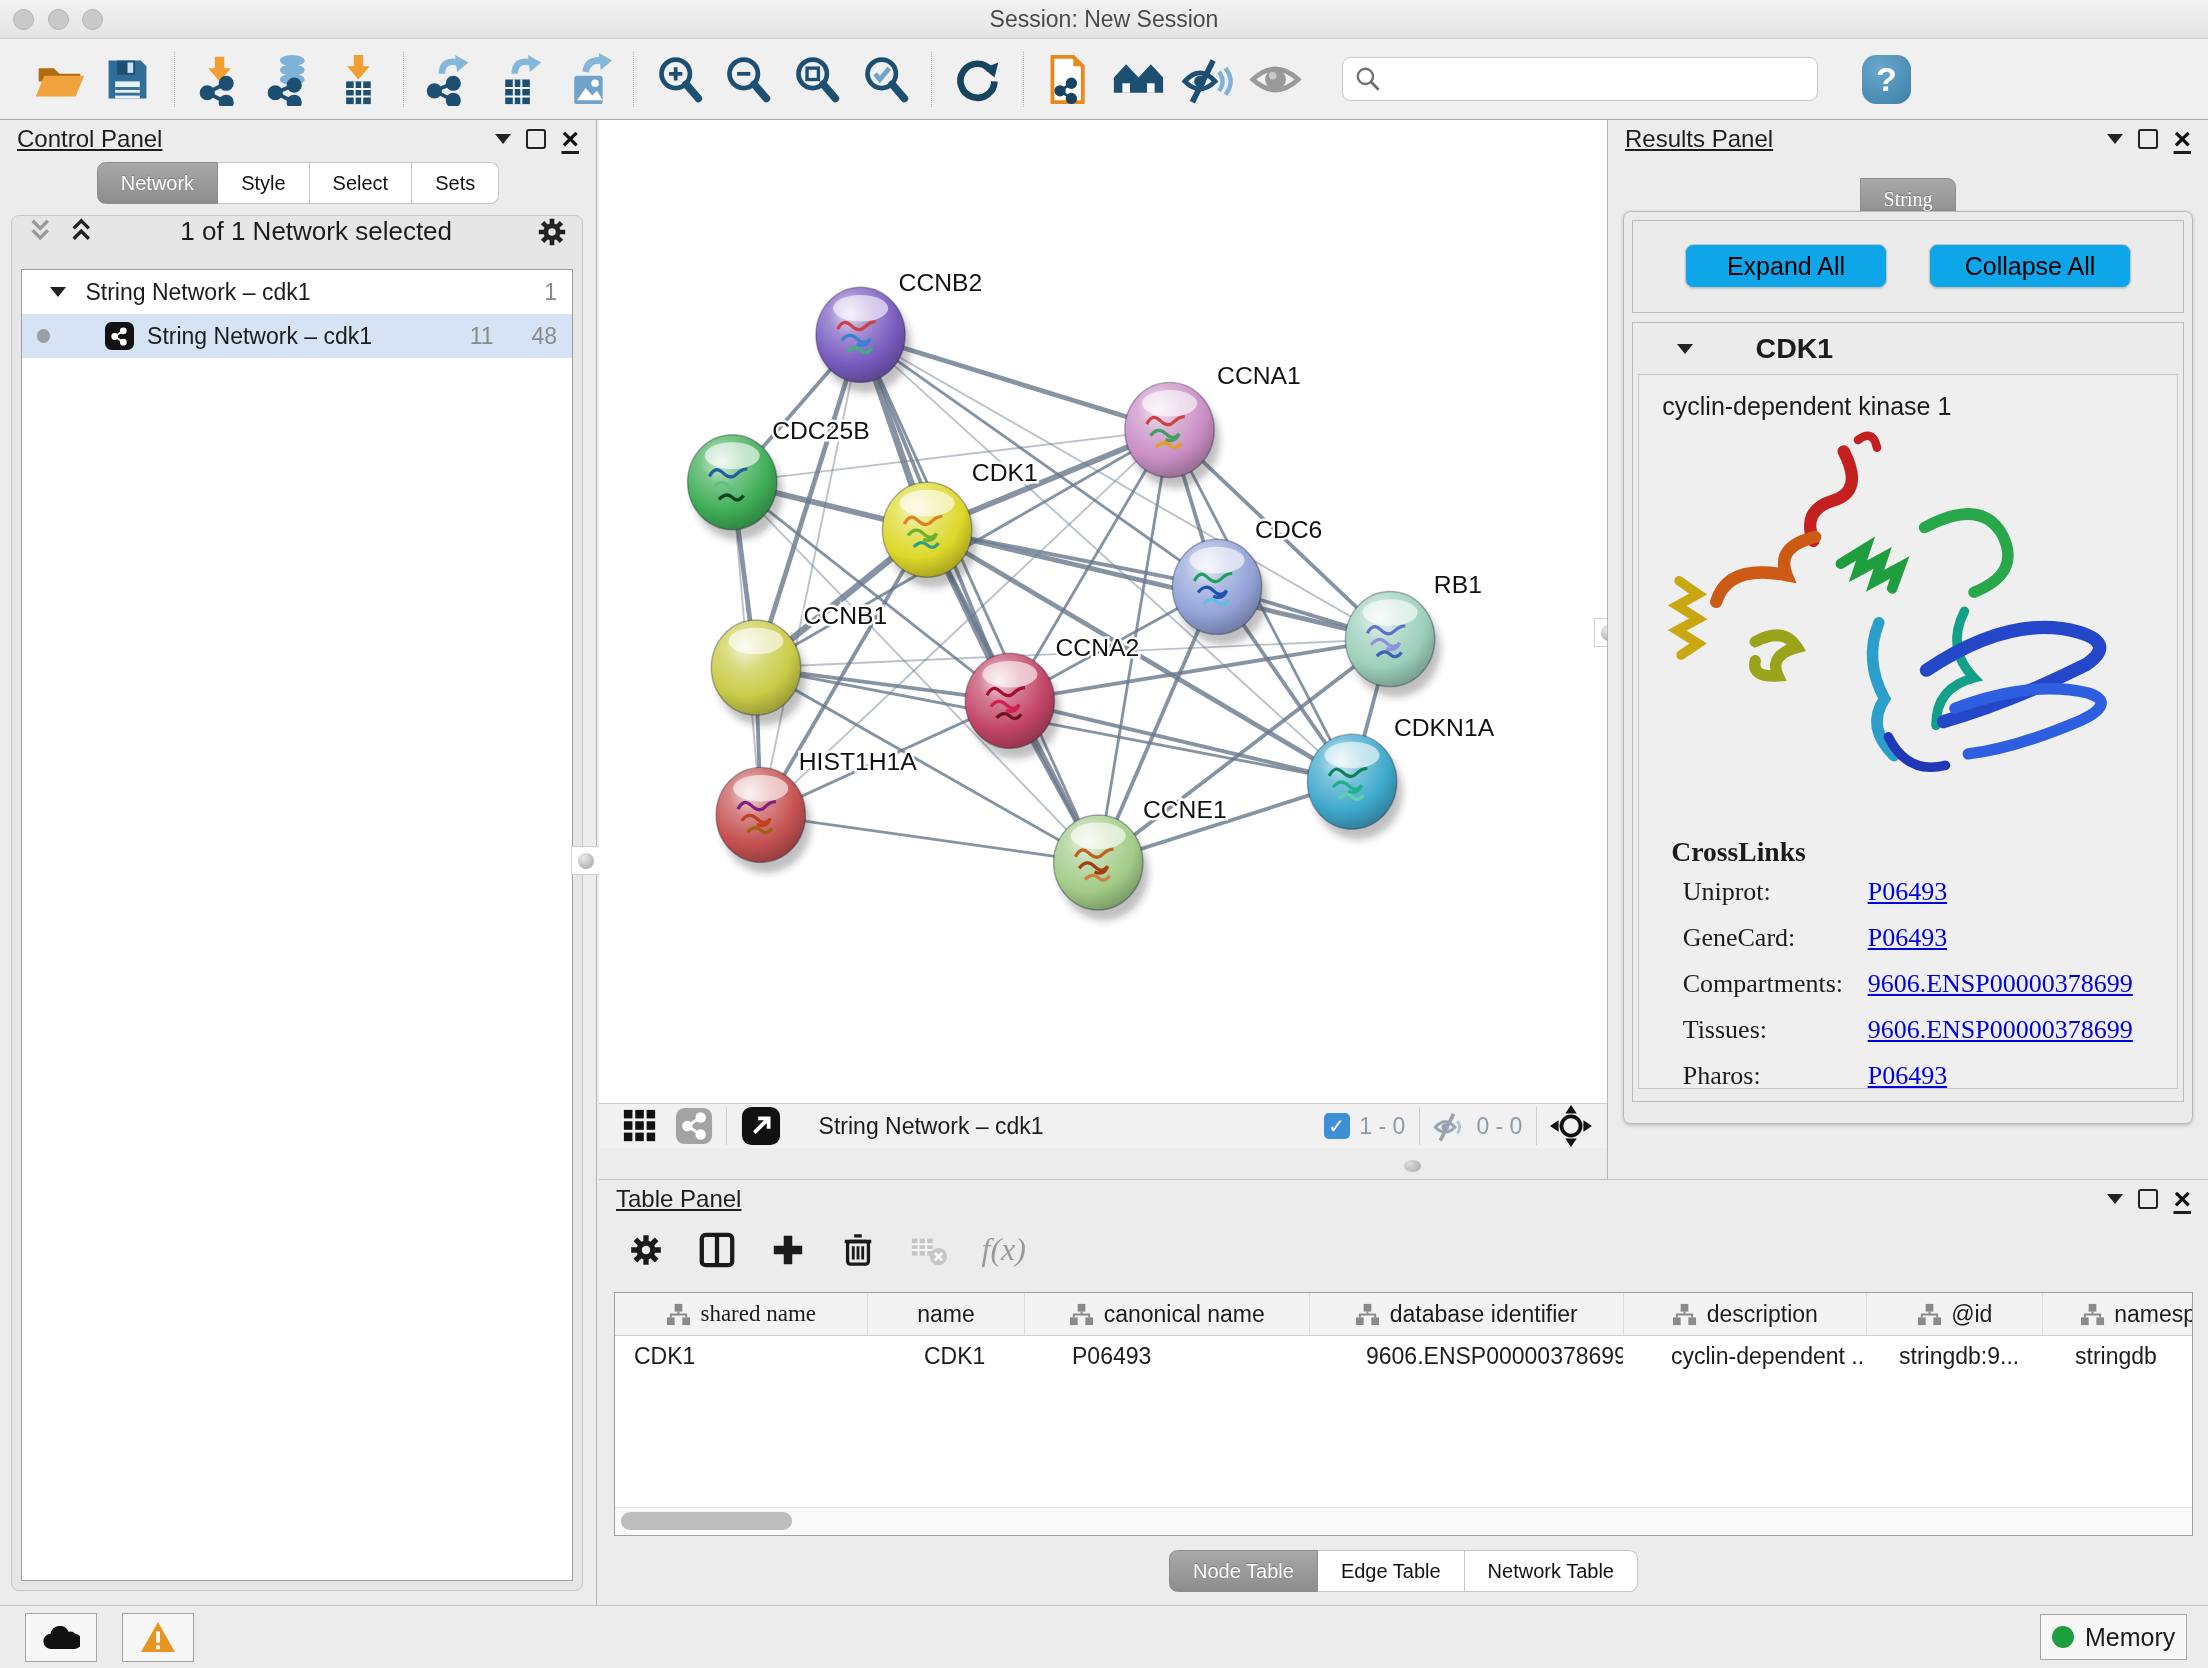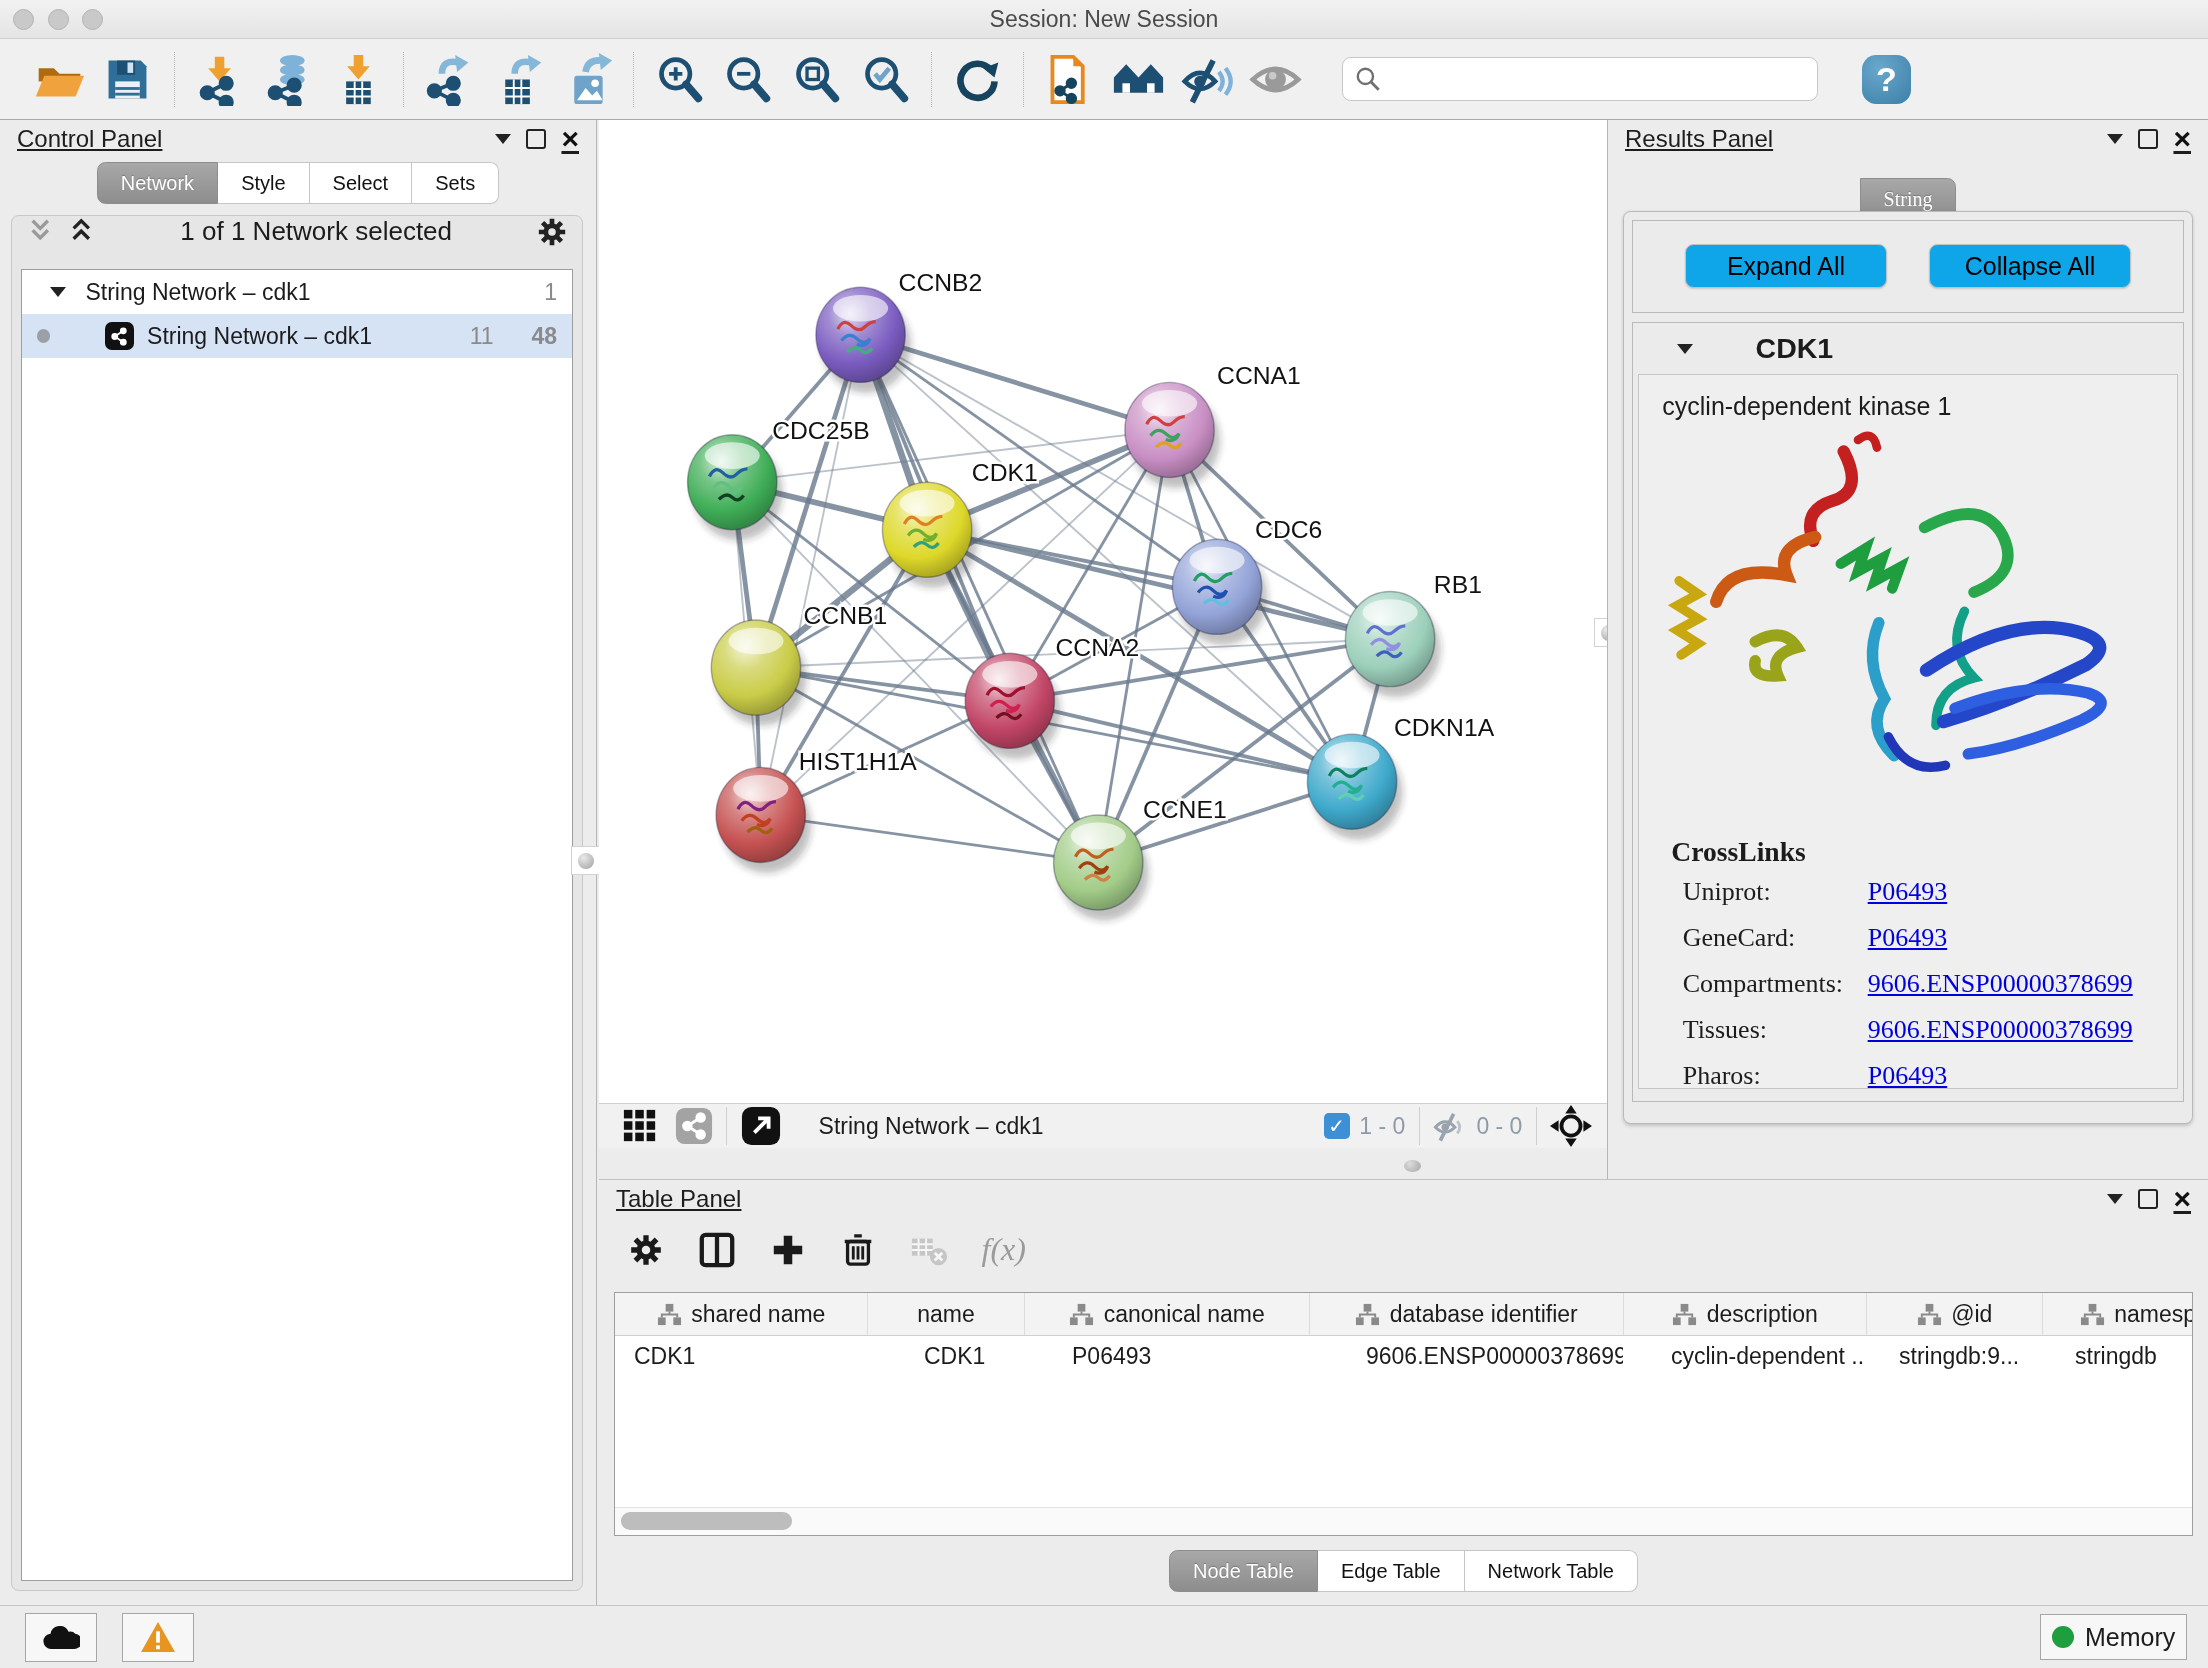--- a/index.html
+++ b/index.html
@@ -74,21 +74,21 @@
   .clrow{display:flex;font-size:26px;margin-bottom:16px;}
   .clrow .cl-label{width:185px;margin-left:11.4px;}
   .clrow a{color:#0000dd;text-decoration:underline;}
   
   .table-panel{position:absolute;left:599px;top:1179px;width:1609px;height:426px;background:#ececec;border-top:1px solid #c2c2c2;box-sizing:border-box;}
   .tp-toolbar{display:flex;align-items:center;height:63px;padding-left:28.5px;gap:34px;}
   .fx{font-family:"Liberation Serif",serif;font-style:italic;font-size:32px;color:#9a9a9a;}
   .tp-table{position:absolute;left:15px;right:15px;top:112px;height:242px;background:#fff;border:1.9px solid #9e9e9e;overflow:hidden;}
   .thead{display:flex;height:42px;background:#f3f3f3;border-bottom:1.9px solid #cfcfcf;width:1655px;}
   .th{display:flex;align-items:center;justify-content:center;font-size:23px;gap:9.5px;box-sizing:border-box;border-left:1px solid #dcdcdc;overflow:hidden;white-space:nowrap;}
-  .th:first-child{border-left:none;}
+  .th:first-child{border-left:none;font-family:Liberation Serif, serif;}
   .tr{display:flex;height:40px;width:1655px;}
   .td{font-size:23px;display:flex;align-items:center;padding-left:19px;box-sizing:border-box;overflow:hidden;white-space:nowrap;}
   .tscroll{position:absolute;left:0;right:0;bottom:0;height:27px;background:#fafafa;border-top:1px solid #e4e4e4;}
   .tthumb{position:absolute;left:5.7px;top:3.8px;width:171px;height:18px;border-radius:9.5px;background:#bdbdbd;}
   .tp-tabs{position:absolute;left:0;right:0;bottom:13.3px;display:flex;justify-content:center;}
   
   .statusbar{position:absolute;left:0;top:1605px;width:2208px;height:63px;background:#ececec;border-top:1.9px solid #c6c6c6;
     display:flex;align-items:center;box-sizing:border-box;}
   .sbtn{width:72px;height:49px;background:#f7f7f7;border:1.9px solid #a6a6a6;margin-left:25px;display:flex;align-items:center;justify-content:center;font-size:32px;}
   .membtn{margin-left:auto;margin-right:21px;width:145px;height:44px;background:#f7f7f7;border:1.9px solid #a6a6a6;
@@ -315,21 +315,21 @@
                 <path d="M5 10 14 4M5 10 14 16" fill="none"></path>
                 <circle cx="5" cy="10" r="2.6"></circle>
                 <circle cx="14" cy="4" r="2.6"></circle>
                 <circle cx="14" cy="16" r="2.6"></circle>
               </g>
             </svg>
         </span>
         <span>String Network – cdk1</span>
         <span class="sp" style="flex:1"></span>
         <span class="cnt" style="margin-right:38px;">11</span>
-        <span class="cnt" style="margin-right:15px;font-weight:bold;">48</span>
+        <span class="cnt" style="margin-right:15px;">48</span>
       </div>
     </div>
   </div>
 </div>
 <div class="vhandle" style="left:571px;top:846px;">
     <span class="dot"></span>
   </div>
 
 <div class="canvas">
   <svg id="net-svg" width="1008" height="983" viewBox="0 0 1060 1034">

